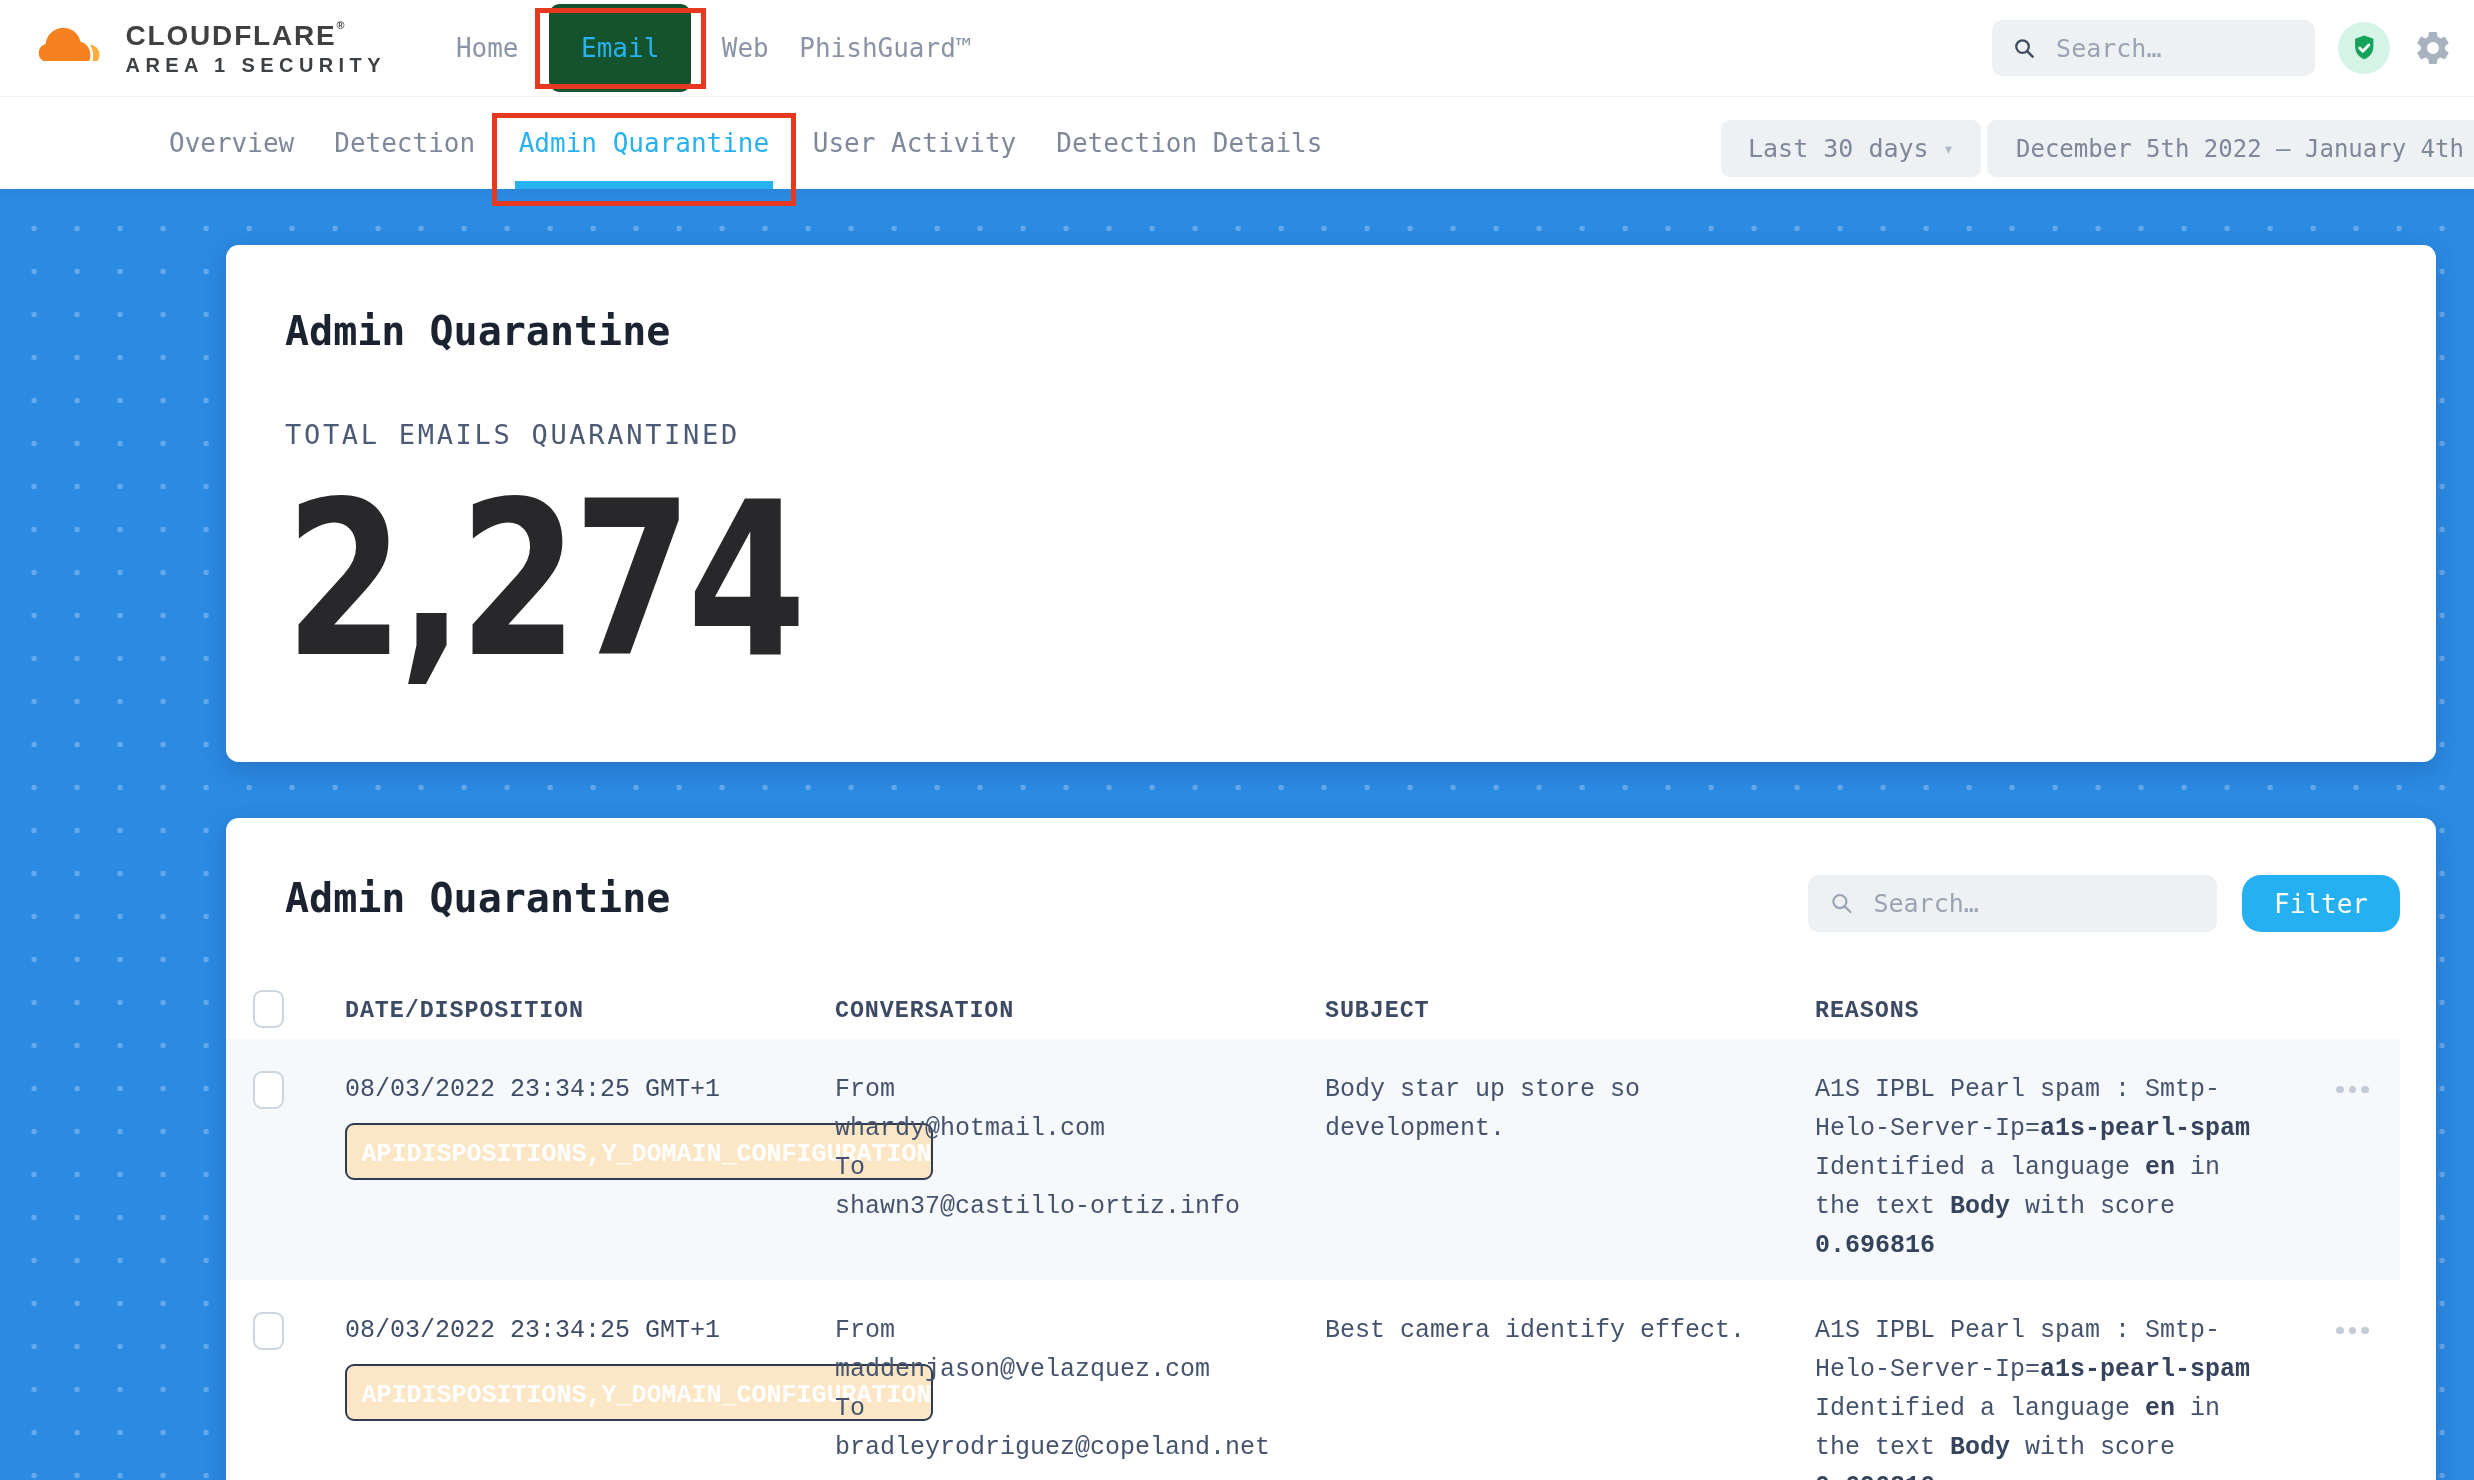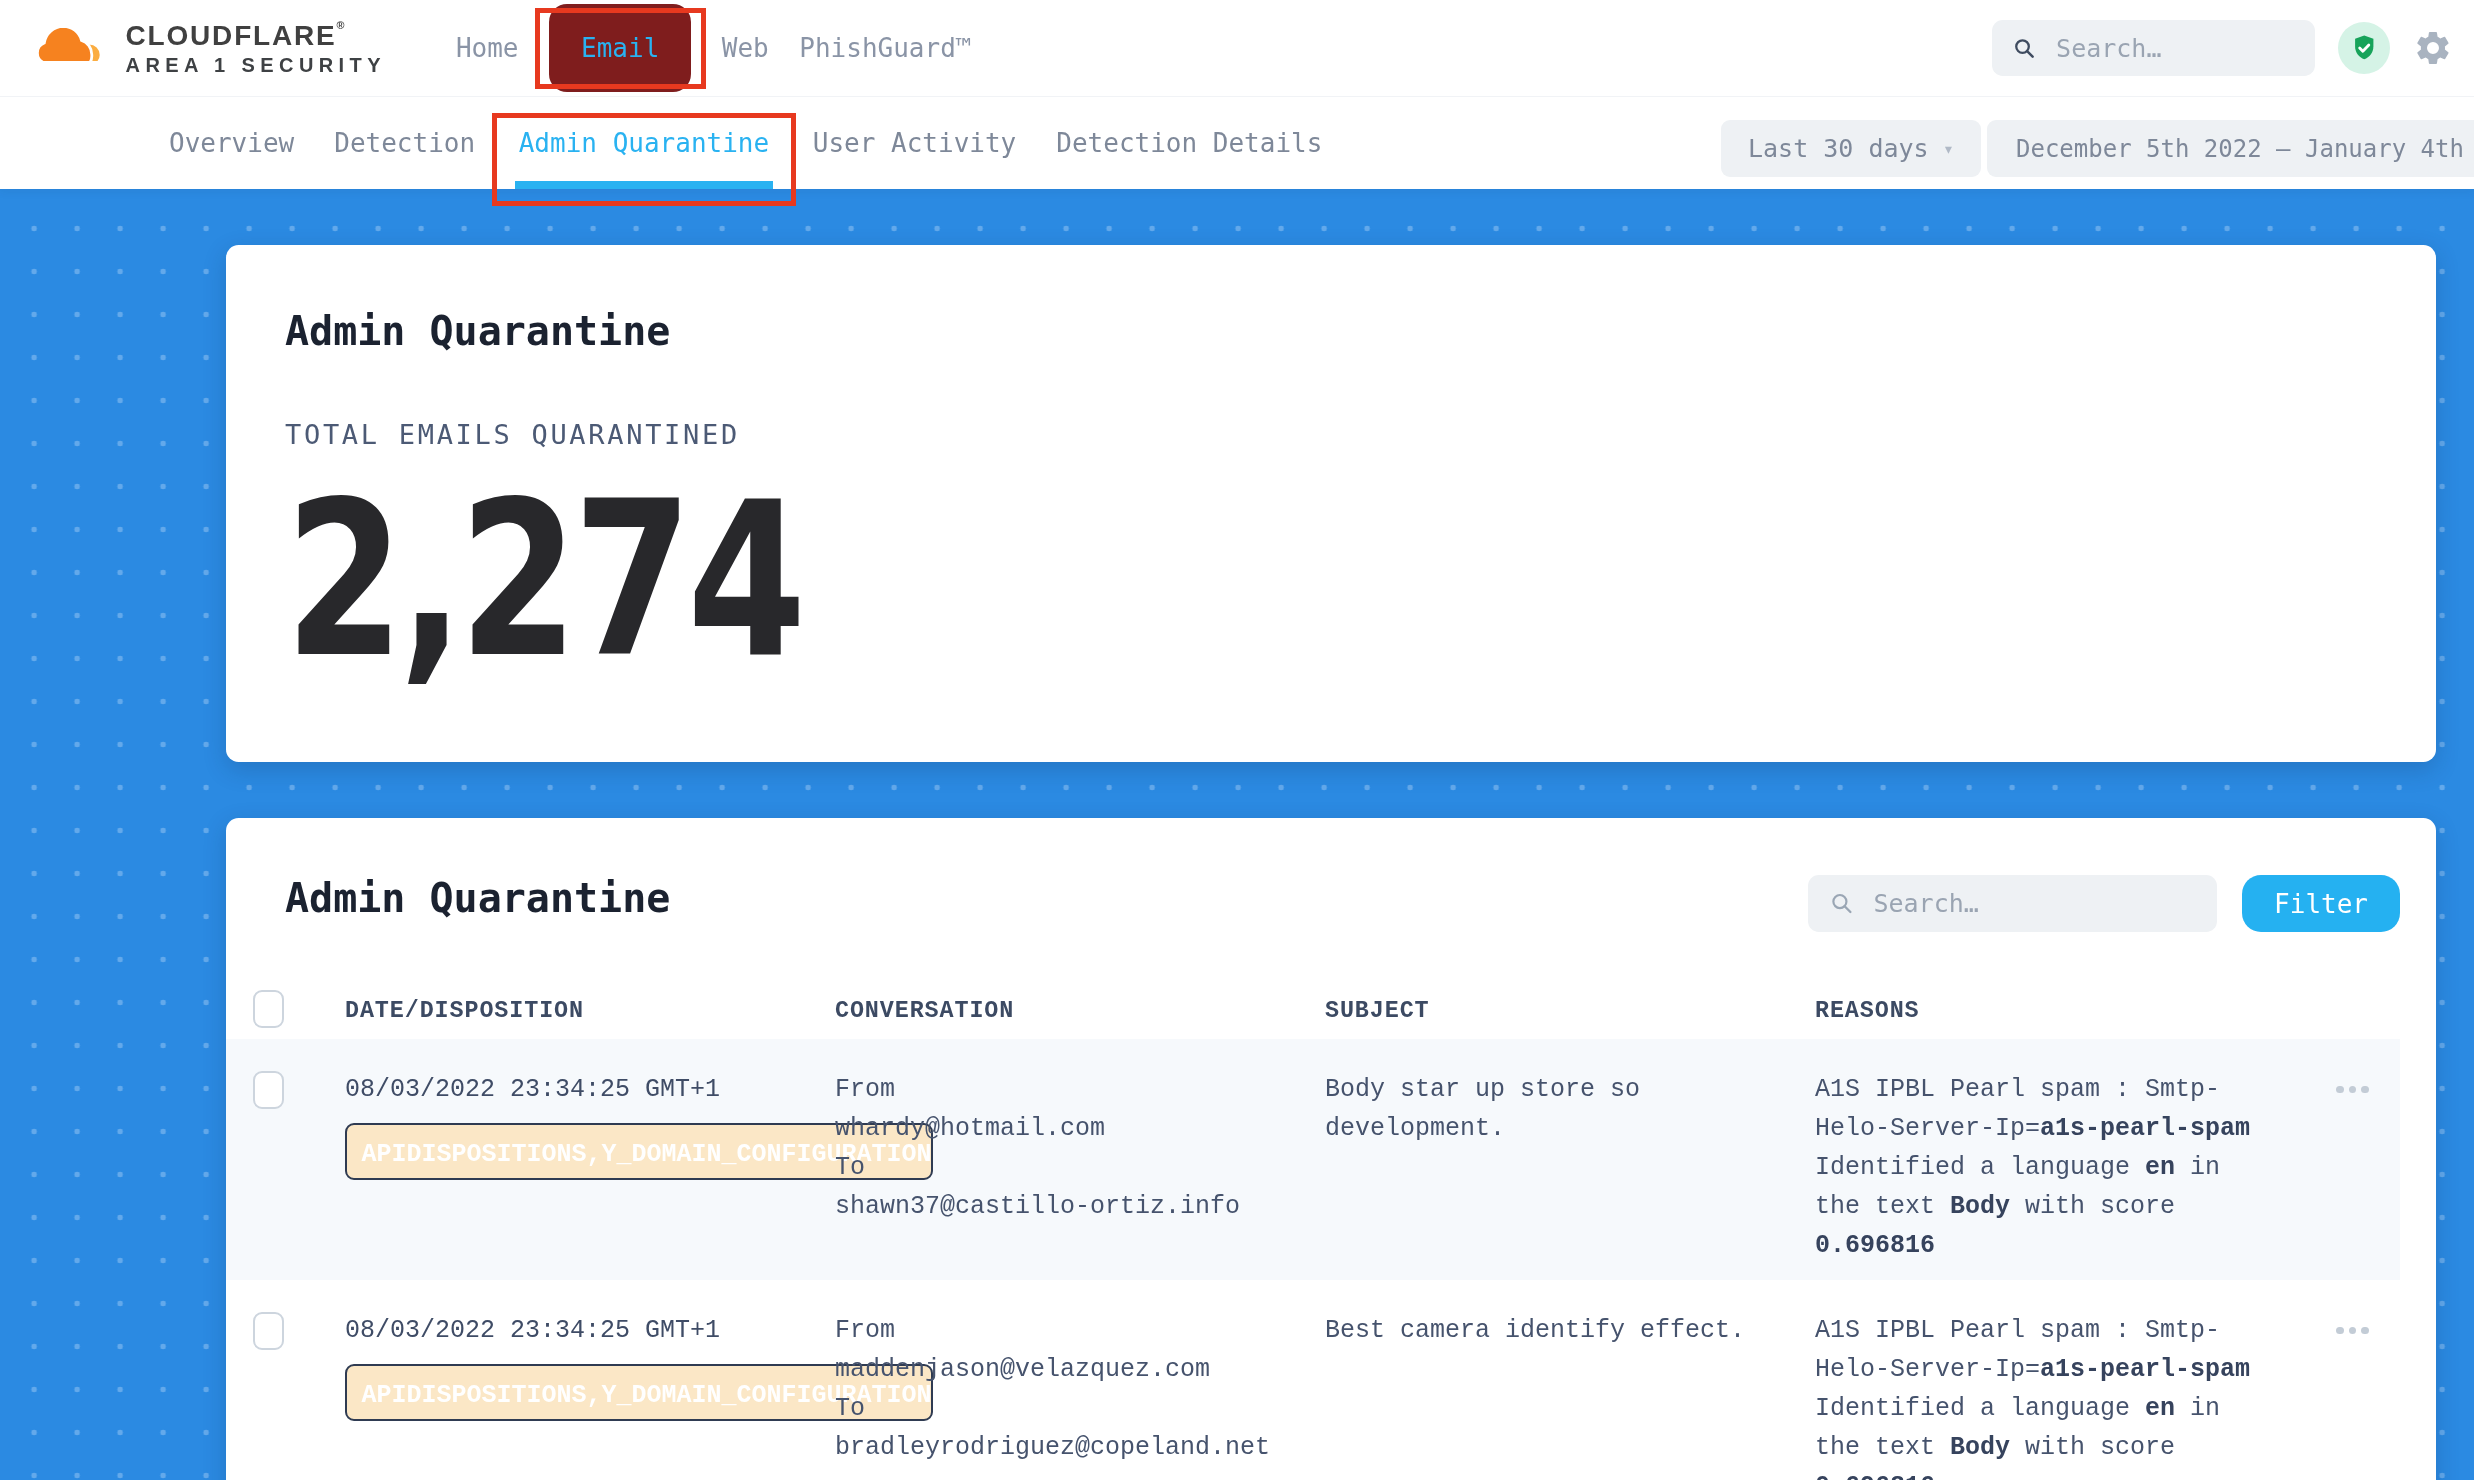--- a/index.html
+++ b/index.html
@@ -11,21 +11,21 @@
     display:flex; align-items:center; padding-left:36px; border-bottom:0.9px solid #f1f3f6; }
   .brand { display:flex; align-items:center; gap:12.6px; }
   .brand-name { font-family:"Liberation Sans", sans-serif; font-weight:bold;
     font-size:28px; letter-spacing:1.8px; color:#404040; }
   .brand-name sup { font-size:10.8px; vertical-align:16px; }
   .brand-sub { font-family:Liberation Sans, sans-serif; font-weight:bold;
     font-size:20px; letter-spacing:5.4px; color:#3e4144; margin-top:2.7px; }
   .topnav { display:flex; align-items:center; gap:30.5px; margin-left:70px; height:100%;justify-content:flex-end; }
   .topnav a { text-decoration:none; color:#8a94a6; font-size:26px; }
   .email-wrap { position:relative; display:flex; align-items:center; height:100%; }
-  .pill-tab { background:#7f1d1d; border-radius:18px; padding:29px 32px; color:#29b2f1 !important; }
+  .pill-tab { background:#14532d; border-radius:11px; padding:29px 32px; color:#29b2f1 !important; }
   .red-box-1 { position:absolute; left:-14.4px; right:-14.4px; top:8px; bottom:7.2px;
     border:5.4px solid #e7391f; pointer-events:none; }
   .top-right { margin-left:auto; display:flex; align-items:center; gap:23.4px; padding-right:21.6px; }
   .search-pill { display:flex; align-items:center; gap:20px; background:#eef1f4;
     border-radius:10.8px; height:56px; width:323px; padding:0 21.6px; }
   .search-pill input { border:none; background:transparent; outline:none; width:100%;
     font-family:"DejaVu Sans Mono", monospace; font-size:25px; color:#5a6577; }
   .search-pill input::placeholder { color:#9aa4b2; }
   .shield-badge { width:52px; height:52px; border-radius:50%; background:#d5f3e6;
     display:flex; align-items:center; justify-content:center; }

